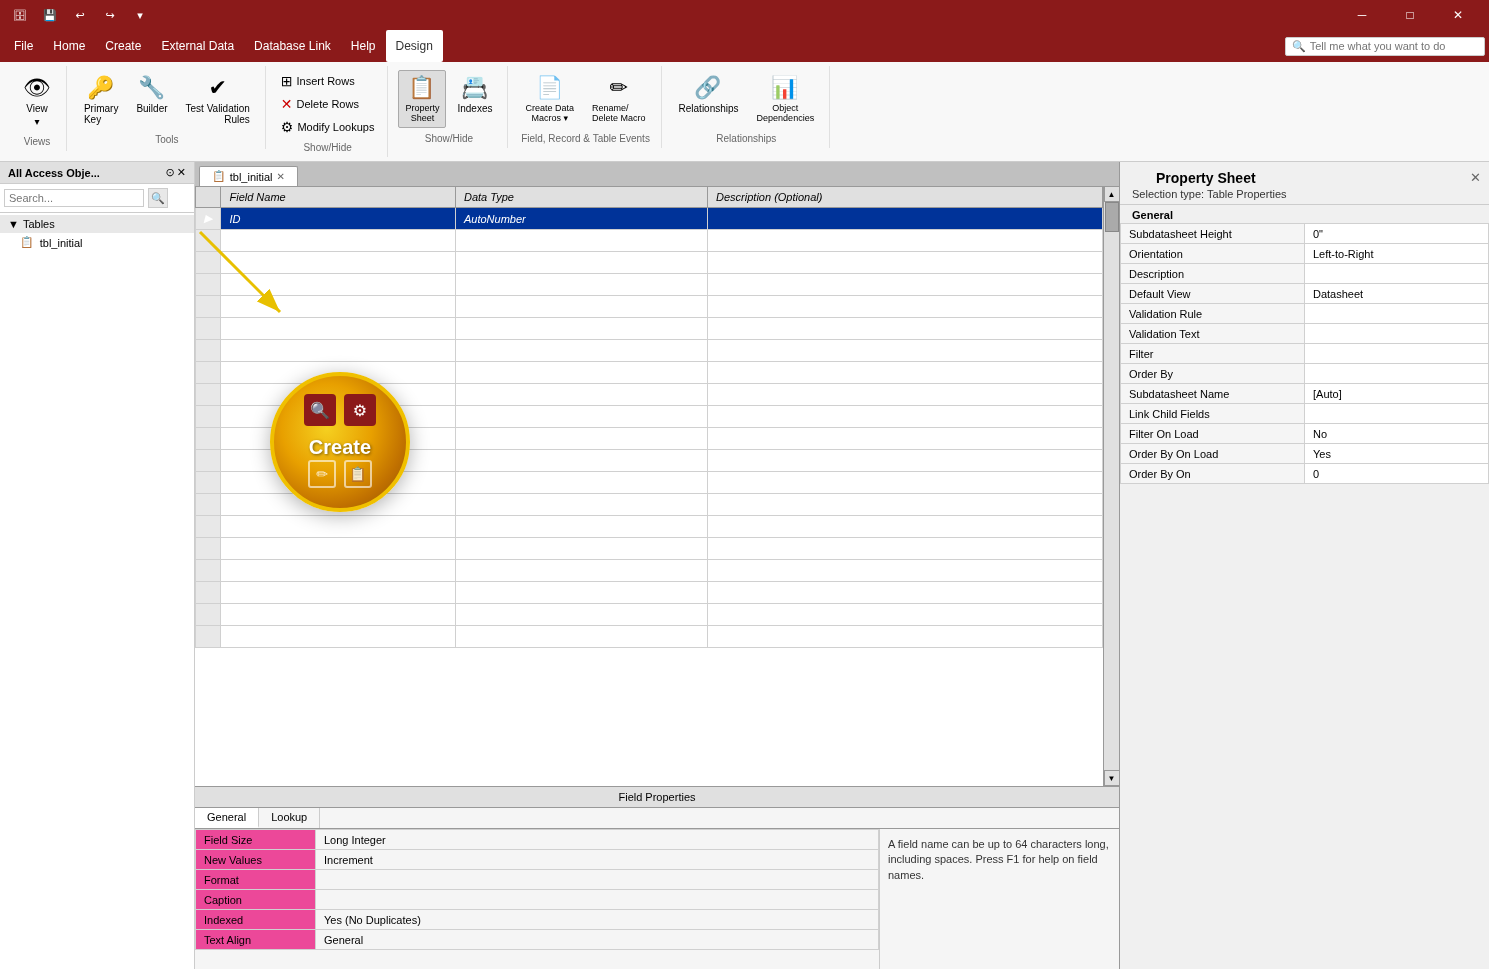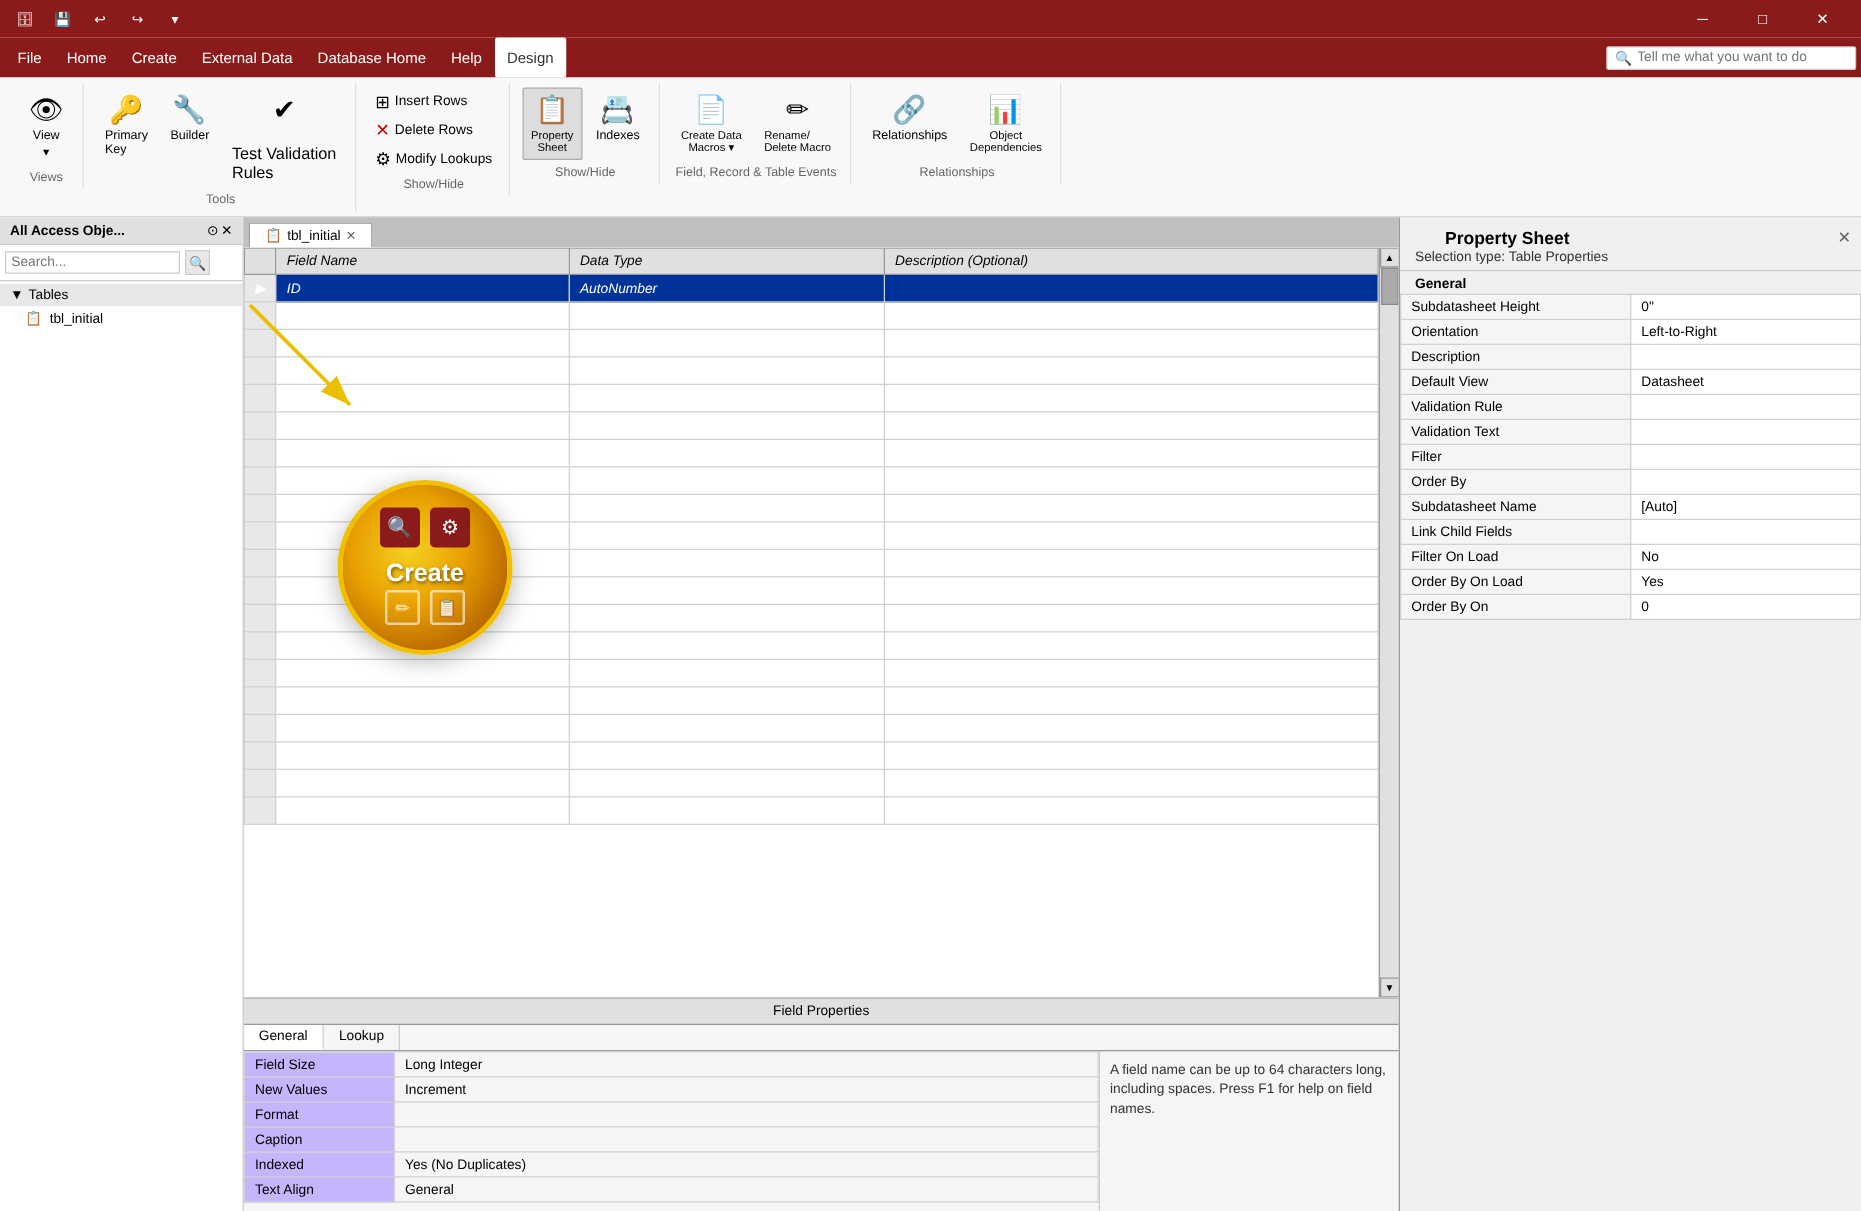--- a/index.html
+++ b/index.html
@@ -299,21 +299,21 @@
       width: 100%;
       border-collapse: collapse;
       font-size: 11px;
     }
     .field-props-table td {
       border: 1px solid #d0d0d0;
       padding: 2px 8px;
       height: 20px;
     }
     .field-props-table td:first-child {
-      background: #c4b5fd;
+      background: #ec4899;
       width: 120px;
     }
     .field-props-help {
       width: 240px;
       padding: 8px;
       font-size: 11px;
       color: #333;
       border-left: 1px solid #ccc;
       line-height: 1.4;
     }
@@ -472,21 +472,21 @@
     <button class="title-bar-btn">□</button>
     <button class="title-bar-btn close">✕</button>
   </div>
 </div>
 
 <div class="menu-bar">
   <div class="menu-item">File</div>
   <div class="menu-item">Home</div>
   <div class="menu-item">Create</div>
   <div class="menu-item">External Data</div>
-  <div class="menu-item">Database Home</div>
+  <div class="menu-item">Database Link</div>
   <div class="menu-item">Help</div>
   <div class="menu-item active">Design</div>
   <div class="search-box">
     <span>🔍</span>
     <input type="text" placeholder="Tell me what you want to do" style="">
   </div>
 </div>
 
 <div class="ribbon">
 
@@ -506,21 +506,21 @@
       <div class="ribbon-btn-large">
         <span class="icon icon-key">🔑</span>
         <span>Primary<br>Key</span>
       </div>
       <div class="ribbon-btn-large">
         <span class="icon">🔧</span>
         <span>Builder</span>
       </div>
       <div class="ribbon-btn-large">
         <span class="icon">✔</span>
-        <span style="font-size:13px; text-align:left;margin-top:12px;">Test Validation<br>Rules</span>
+        <span style="font-size:10px; text-align:right;">Test Validation<br>Rules</span>
       </div>
     </div>
     <div class="ribbon-group-label">Tools</div>
   </div>
 
   <div class="ribbon-group">
     <div class="ribbon-group-content">
       <div class="ribbon-small-group">
         <div class="ribbon-btn-small">
           <span class="icon">⊞</span>

